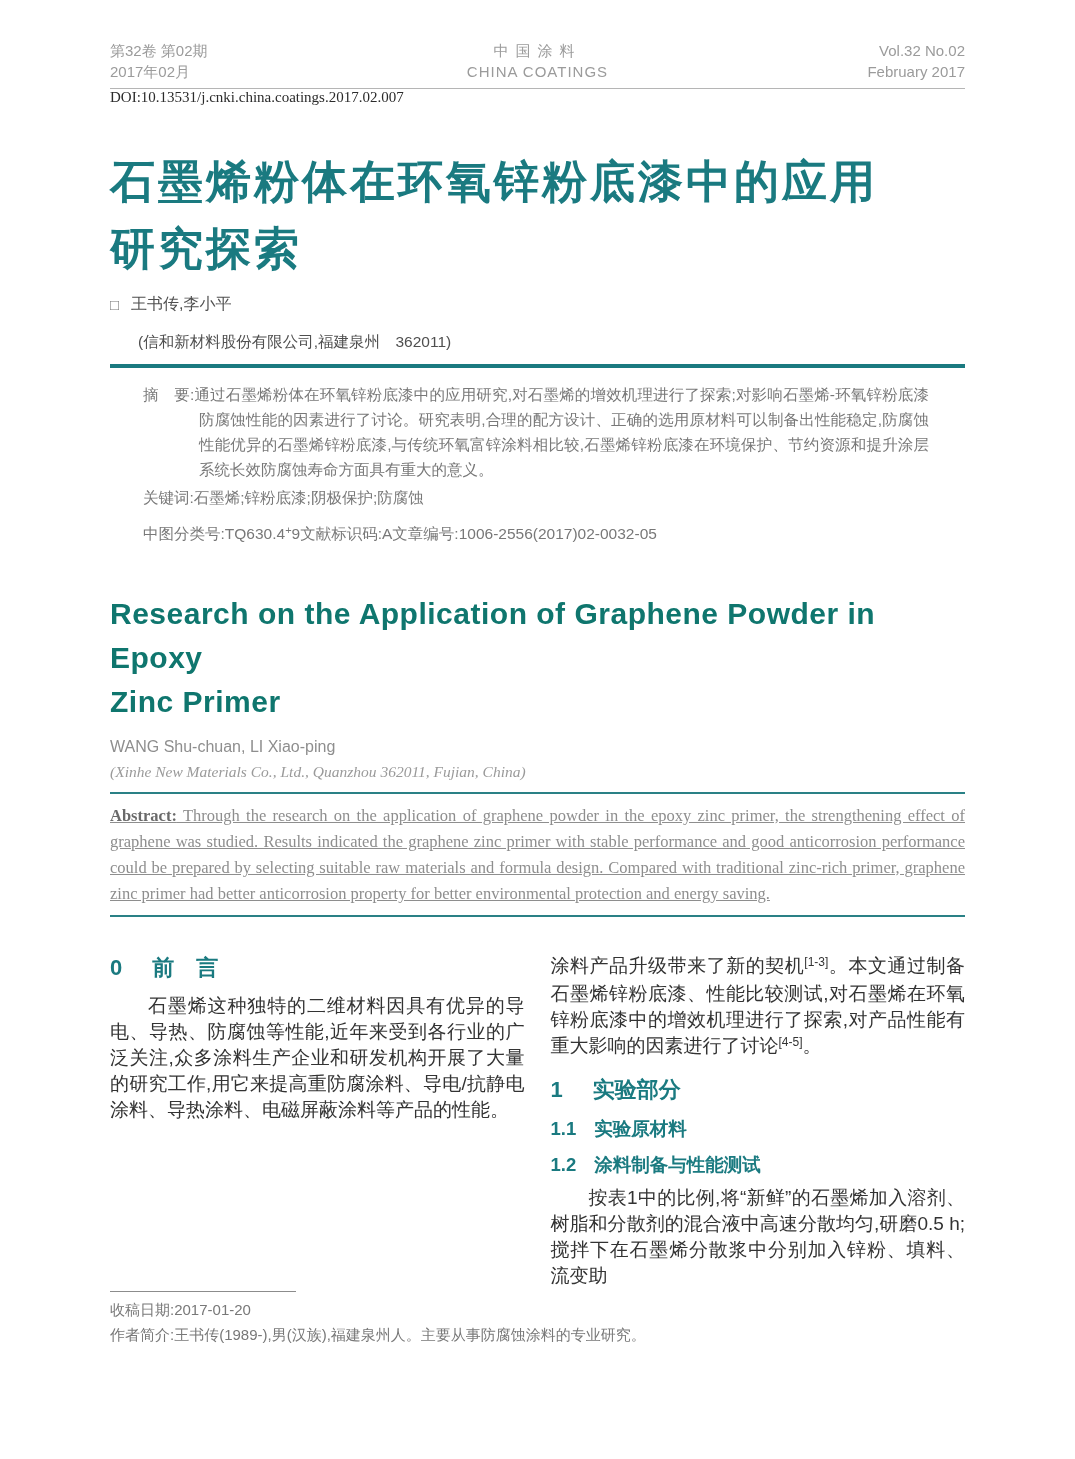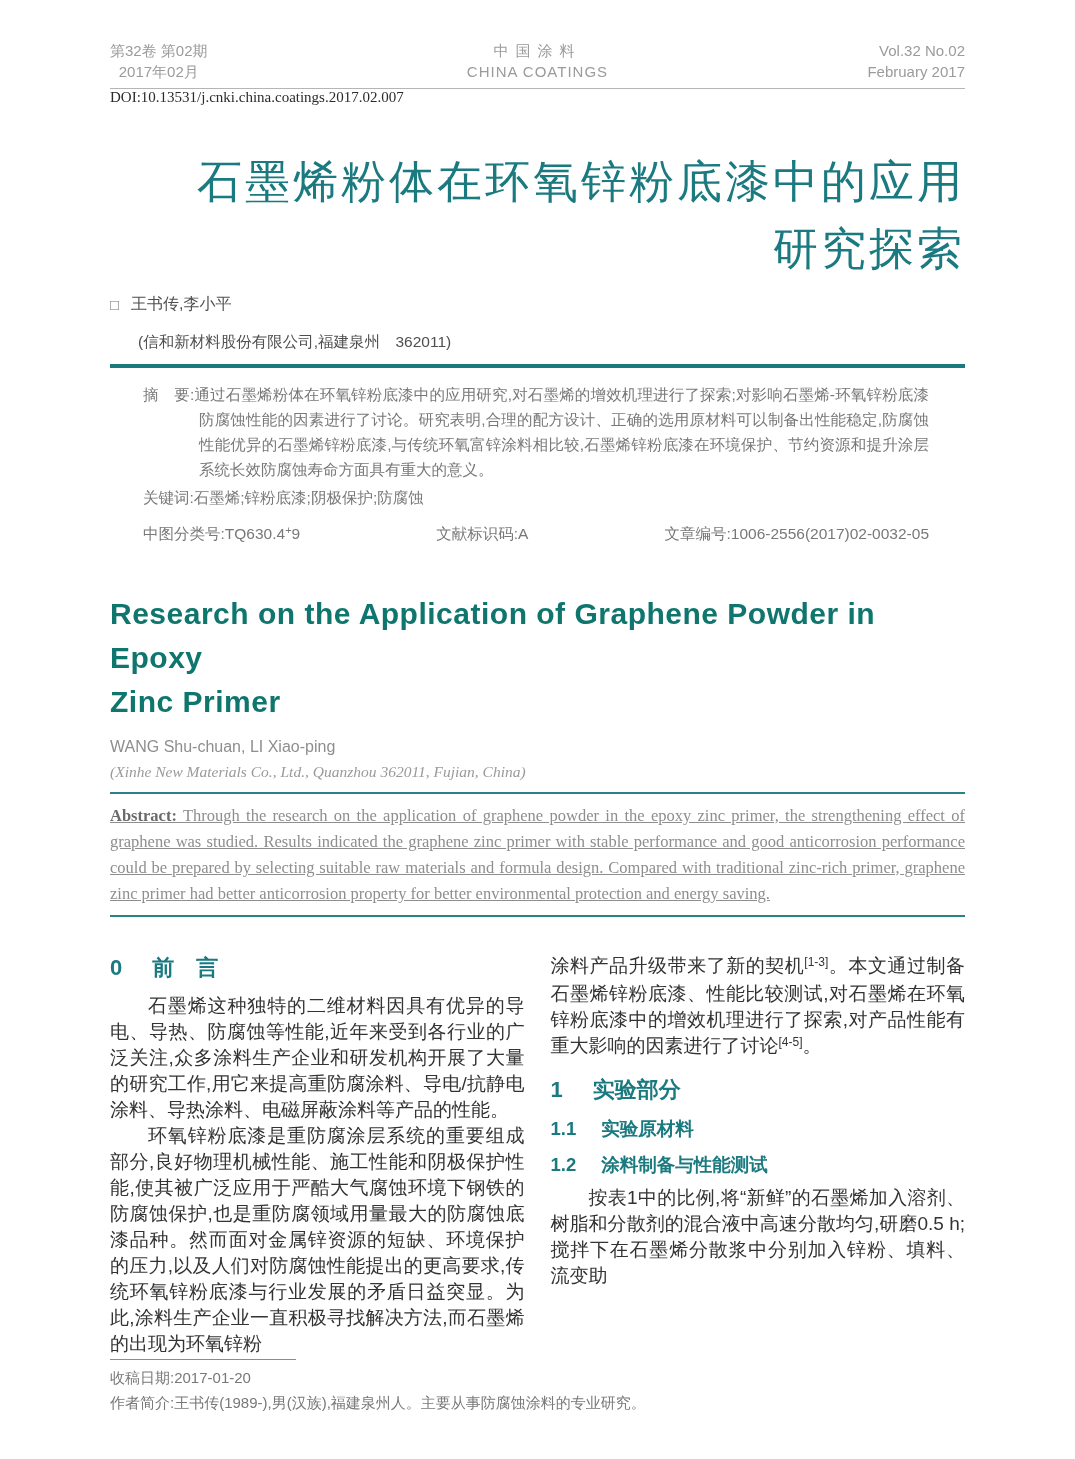--- a/index.html
+++ b/index.html
@@ -13,57 +13,57 @@
     color: #333;
     overflow: hidden;
     position: relative;
   }
   
   .jheader {
     display: flex; justify-content: space-between; align-items: flex-start;
     color: #9b9b9b; font-size: 15px; line-height: 21px;
     border-bottom: 1px solid #b5b5b5; padding-bottom: 6px;
   }
-  .jheader .col-left { text-align: center; }
+  .jheader .col-left { text-align: left; }
   .jheader .col-center { text-align: center; }
   .jheader .col-center .cn { letter-spacing: 7px; }
   .jheader .col-center .en { letter-spacing: 1px; }
   .jheader .col-right { text-align: right; }
   .doi {
     font-family: Liberation Serif, serif;
     font-size: 15px; color: #2b2b2b; 
   }
   
   .title-cn {
     margin-top: 42px;
     color: #1a7a80;
-    font-size: 45px; font-weight: normal;
-    line-height: 67px; letter-spacing: 3px; text-align: right;
+    font-size: 45px; font-weight: bold;
+    line-height: 67px; letter-spacing: 3px;
   }
   .authors-row {
     margin-top: 12px; display: flex; align-items: center; gap: 12px;
     font-size: 16px; color: #4f4f4f;
   }
   .author-marker { color: #777; font-size: 15px; }
   .affiliation-cn {
     margin-top: 16px; margin-left: 28px;
     font-size: 15.5px; color: #4f4f4f; line-height: 22px;
   }
   .rule-thick { height: 4px; background: #1a7a80; margin-top: 11px; }
   
   .abs-cn {
     margin-top: 14px; padding-left: 33px; padding-right: 36px;
     color: #787878; font-size: 15.5px; line-height: 25px; text-align: justify;
   }
   .abs-cn-par { padding-left: 56px; text-indent: -56px; }
   .kw-cn { margin-top: 3px; padding-left: 33px; color: #787878; font-size: 15.5px; line-height: 25px; }
   .meta-row {
     margin-top: 11px; padding-left: 33px; padding-right: 36px;
-    display: flex; justify-content: space-between;
-    color: #787878; font-size: 15.5px; line-height: 25px; gap: 24px;
+    display: flex; 
+    color: #787878; font-size: 15.5px; line-height: 25px;
   }
   .sup { font-size: 11px; position: relative; top: -5px; }
   
   .title-en {
     margin-top: 44px;
     color: #0f766e; font-size: 30px; font-weight: bold;
     line-height: 44px; letter-spacing: 0.5px;
   }
   .authors-en { margin-top: 14px; font-size: 16px; color: #8e8e8e; }
   .affiliation-en {
@@ -84,21 +84,21 @@
   
   .columns { display: flex; gap: 26px; margin-top: 36px; }
   .colmn { flex: 1 1 0; font-size: 19px; line-height: 26px; color: #333; text-align: justify; }
   .h-sec {
     color: #1a7a80; font-size: 22px; font-weight: bold;
     margin-bottom: 10px; display: flex; gap: 30px; line-height: 30px;
   }
   .h-sec.mt { margin-top: 14px; }
   .h-sub {
     color: #1a7a80; font-size: 18.5px; font-weight: bold;
-    margin: 8px 0 6px 0; display: flex; gap: 25px; line-height: 28px;
+    margin: 8px 0 6px 0; display: flex; gap: 18px; line-height: 28px;
   }
   .par { text-indent: 2em; }
   .par.noindent { text-indent: 0; }
   .ref-sup { font-size: 12px; position: relative; top: -6px; }
   
   .footnote { margin-top: 2px; font-size: 15px; color: #787878; line-height: 25px; }
   .footnote-rule { width: 186px; border-top: 1px solid #8c8c8c; margin-bottom: 5px; }
 </style>
 </head>
 <body>
@@ -157,21 +157,20 @@
 
   <div class="rule-hair"></div>
 
   <div class="columns">
     <div class="colmn">
       <div class="h-sec">
         <span>0</span>
         <span>前　言</span>
       </div>
       <p class="par">石墨烯这种独特的二维材料因具有优异的导电、导热、防腐蚀等性能,近年来受到各行业的广泛关注,众多涂料生产企业和研发机构开展了大量的研究工作,用它来提高重防腐涂料、导电/抗静电涂料、导热涂料、电磁屏蔽涂料等产品的性能。</p>
-      <p class="par">环氧锌粉底漆是重防腐涂层系统的重要组成部分,良好物理机械性能、施工性能和阴极保护性能,使其被广泛应用于严酷大气腐蚀环境下钢铁的防腐蚀保护,也是重防腐领域用量最大的防腐蚀底漆品种。然而面对金属锌资源的短缺、环境保护的压力,以及人们对防腐蚀性能提出的更高要求,传统环氧锌粉底漆与行业发展的矛盾日益突显。为此,涂料生产企业一直积极寻找解决方法,而石墨烯的出现为环氧锌粉</p>
     </div>
     <div class="colmn">
       <p class="par noindent"><span>涂料产品升级带来了新的契机</span><span class="ref-sup">[1-3]</span><span>。本文通过制备石墨烯锌粉底漆、性能比较测试,对石墨烯在环氧锌粉底漆中的增效机理进行了探索,对产品性能有重大影响的因素进行了讨论</span><span class="ref-sup">[4-5]</span><span>。</span></p>
       <div class="h-sec mt">
         <span>1</span>
         <span>实验部分</span>
       </div>
       <div class="h-sub">
         <span>1.1</span>
         <span>实验原材料</span>

